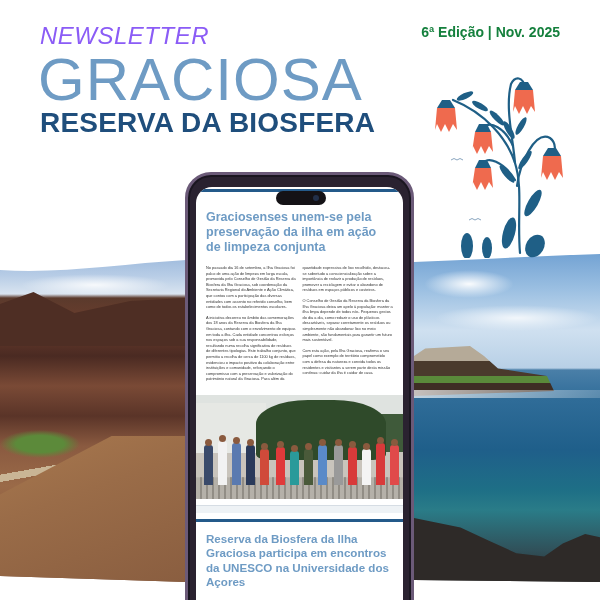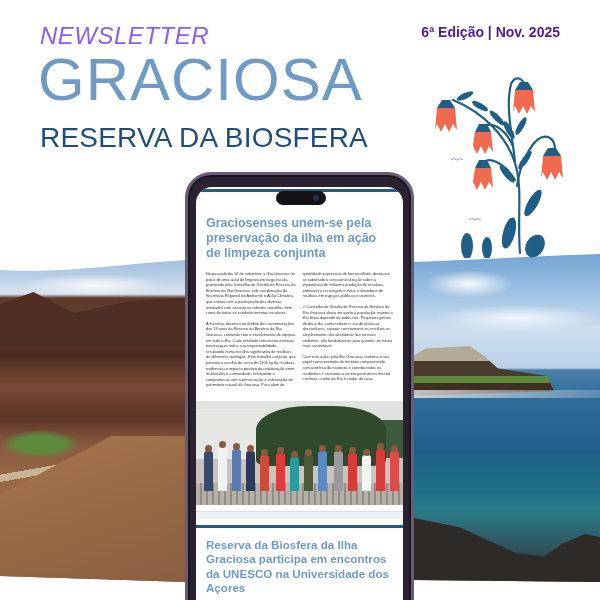--- a/index.html
+++ b/index.html
@@ -68,28 +68,28 @@
     position: absolute; left: 40px; top: 22px;
     font-family: "Liberation Sans", sans-serif; font-style: italic;
     font-size: 24px; letter-spacing: 0.5px; color: #8b5cf6;
   }
   .title {
     position: absolute; left: 38px; top: 50px;
     font-family: "Liberation Sans", sans-serif; font-weight: normal;
     font-size: 60px; letter-spacing: 1px; color: #6e9bc4; line-height: 1;
   }
   .subtitle {
-    position: absolute; left: 40px; top: 124px;
-    font-family: "Liberation Sans", sans-serif; font-weight: normal;
+    position: absolute; left: 40px; top: 109px;
+    font-family: "Liberation Sans", sans-serif; font-weight: bold;
     font-size: 28px; color: #1f4e7c; line-height: 1; letter-spacing: 0.2px;
   }
   .edition {
     position: absolute; right: 40px; top: 24px;
     font-family: "Liberation Sans", sans-serif; font-weight: bold;
-    font-size: 14px; color: #4c1d95;
+    font-size: 14px; color: #15803d;
   }
 
   
   .flower { position: absolute; left: 425px; top: 68px; width: 175px; height: 190px; }
 
   
   .phone {
     position: absolute; left: 185px; top: 172px; width: 229px; height: 440px;
     border-radius: 26px 26px 0 0;
     background: #2a2230;
@@ -105,21 +105,21 @@
     position: absolute; left: 88px; top: 16px; width: 50px; height: 14px;
     background: #141216; border-radius: 8px; z-index: 5;
   }
   .notch .lens {
     position: absolute; right: 7px; top: 4px; width: 6px; height: 6px; border-radius: 50%;
     background: #22304a;
   }
   .art-title {
     font-family: "Liberation Sans", sans-serif; font-weight: bold;
     color: #6e9bc4; font-size: 12.5px; line-height: 1.2;
-    padding: 24px 10px 0 10px;
+    padding: 18px 10px 0 10px;
   }
   .cols {
     display: flex; gap: 6px; padding: 10px 10px 0 10px;
   }
   .col { flex: 1; font-family: "Liberation Sans", sans-serif; font-size: 3.9px; line-height: 5.6px; color: #333; }
   .col p { margin-bottom: 5px; }
   .group-photo {
     margin: 8px 0 0 0; height: 104px; position: relative; overflow: hidden;
     background: linear-gradient(to bottom, #dfe3e0 0 18%, #3f5a3a 18% 55%, #c9c4bc 55% 80%, #a9a49c 80%);
   }

